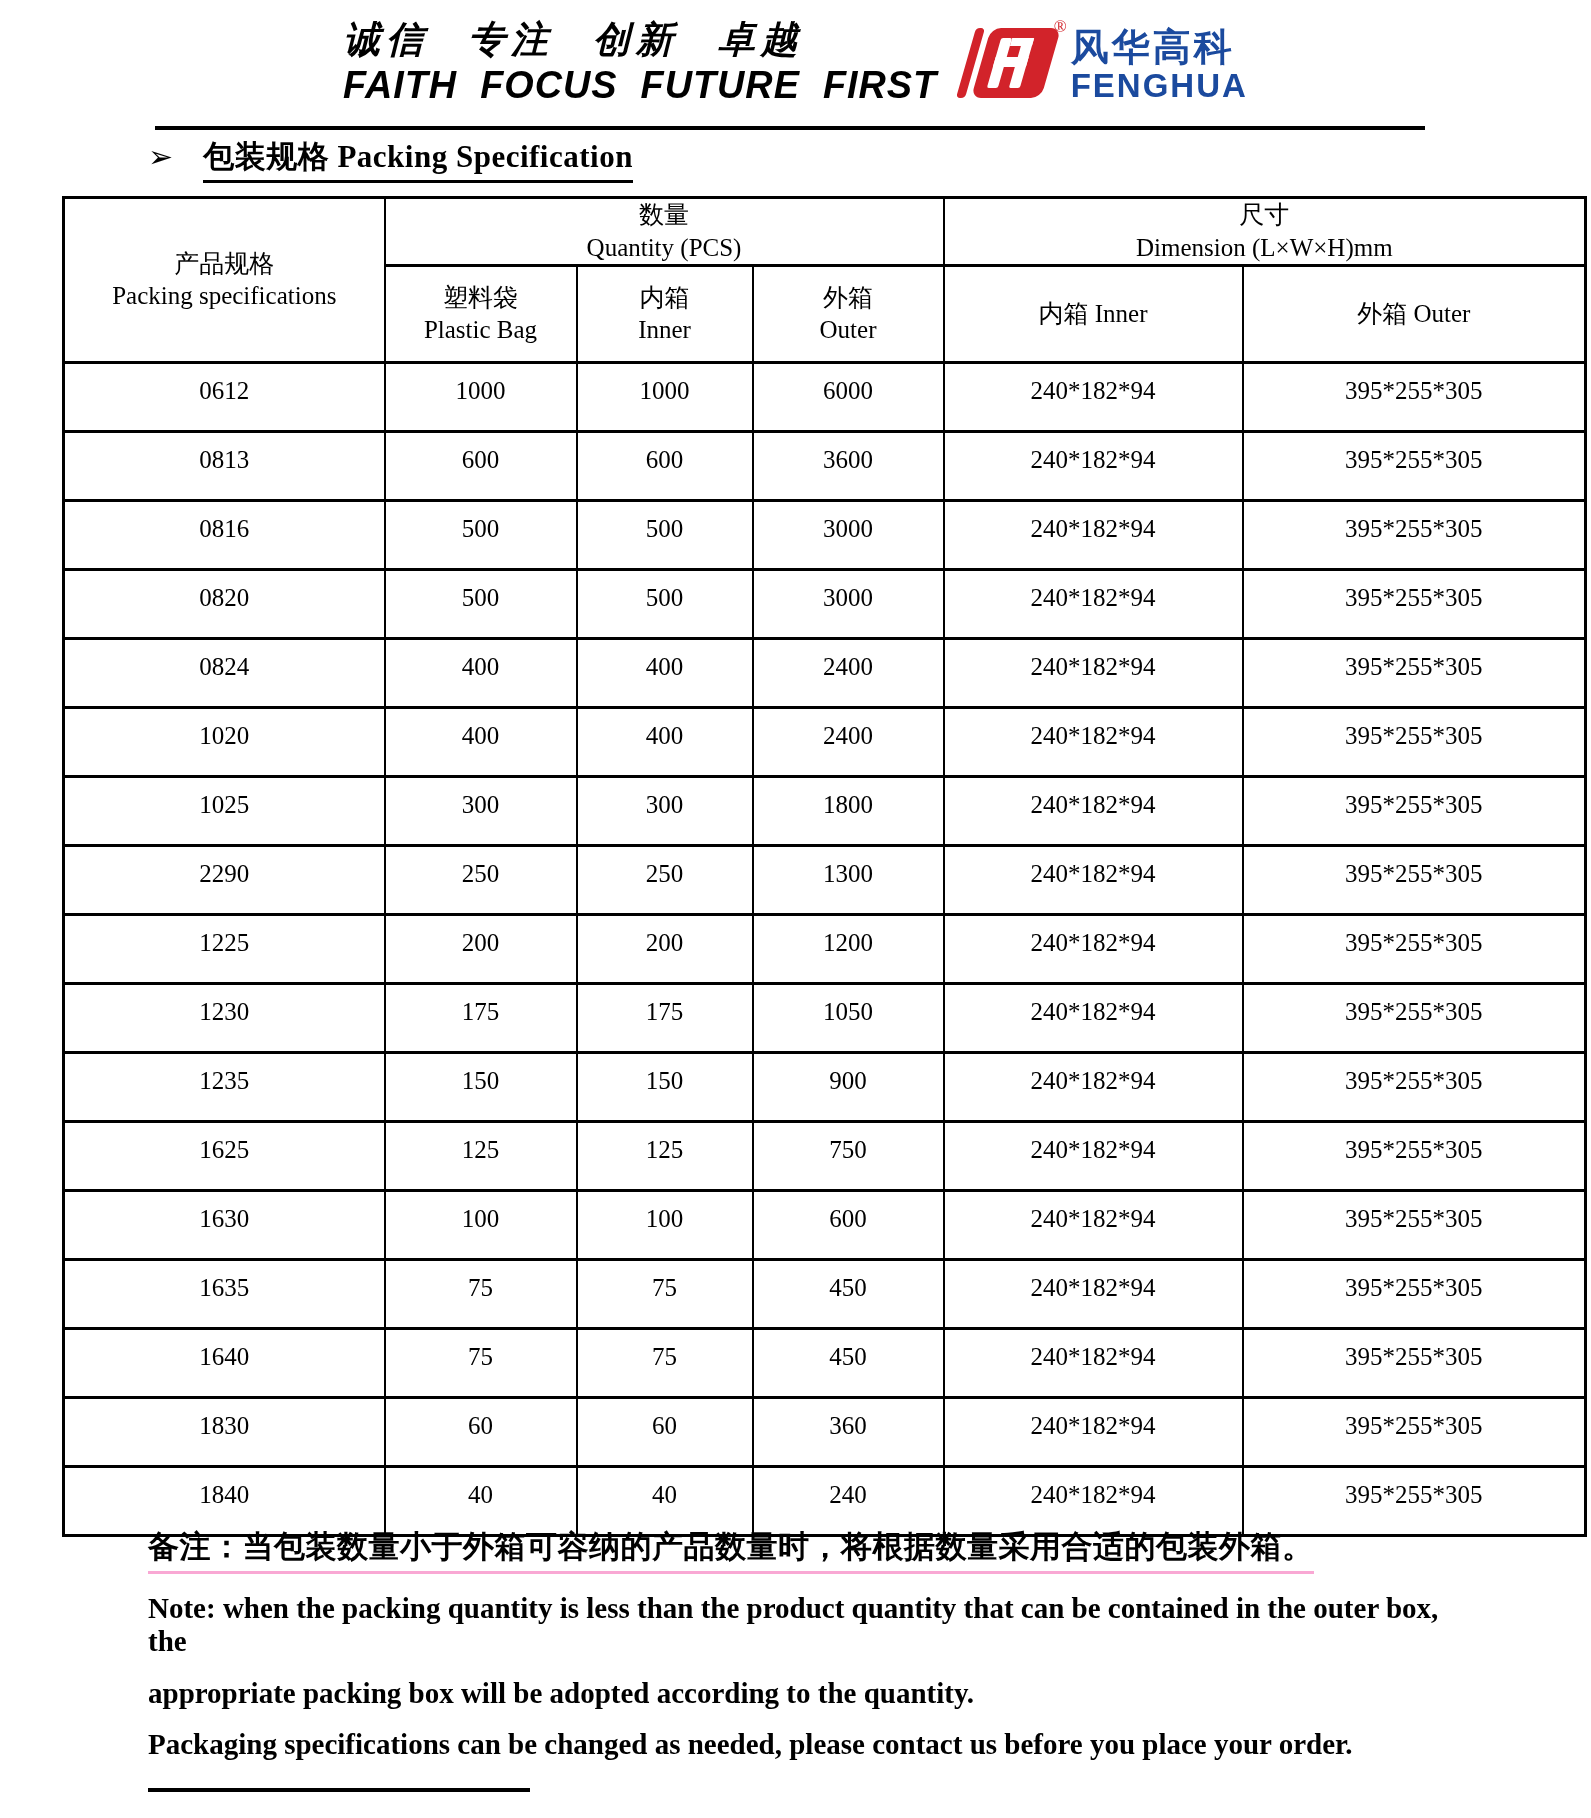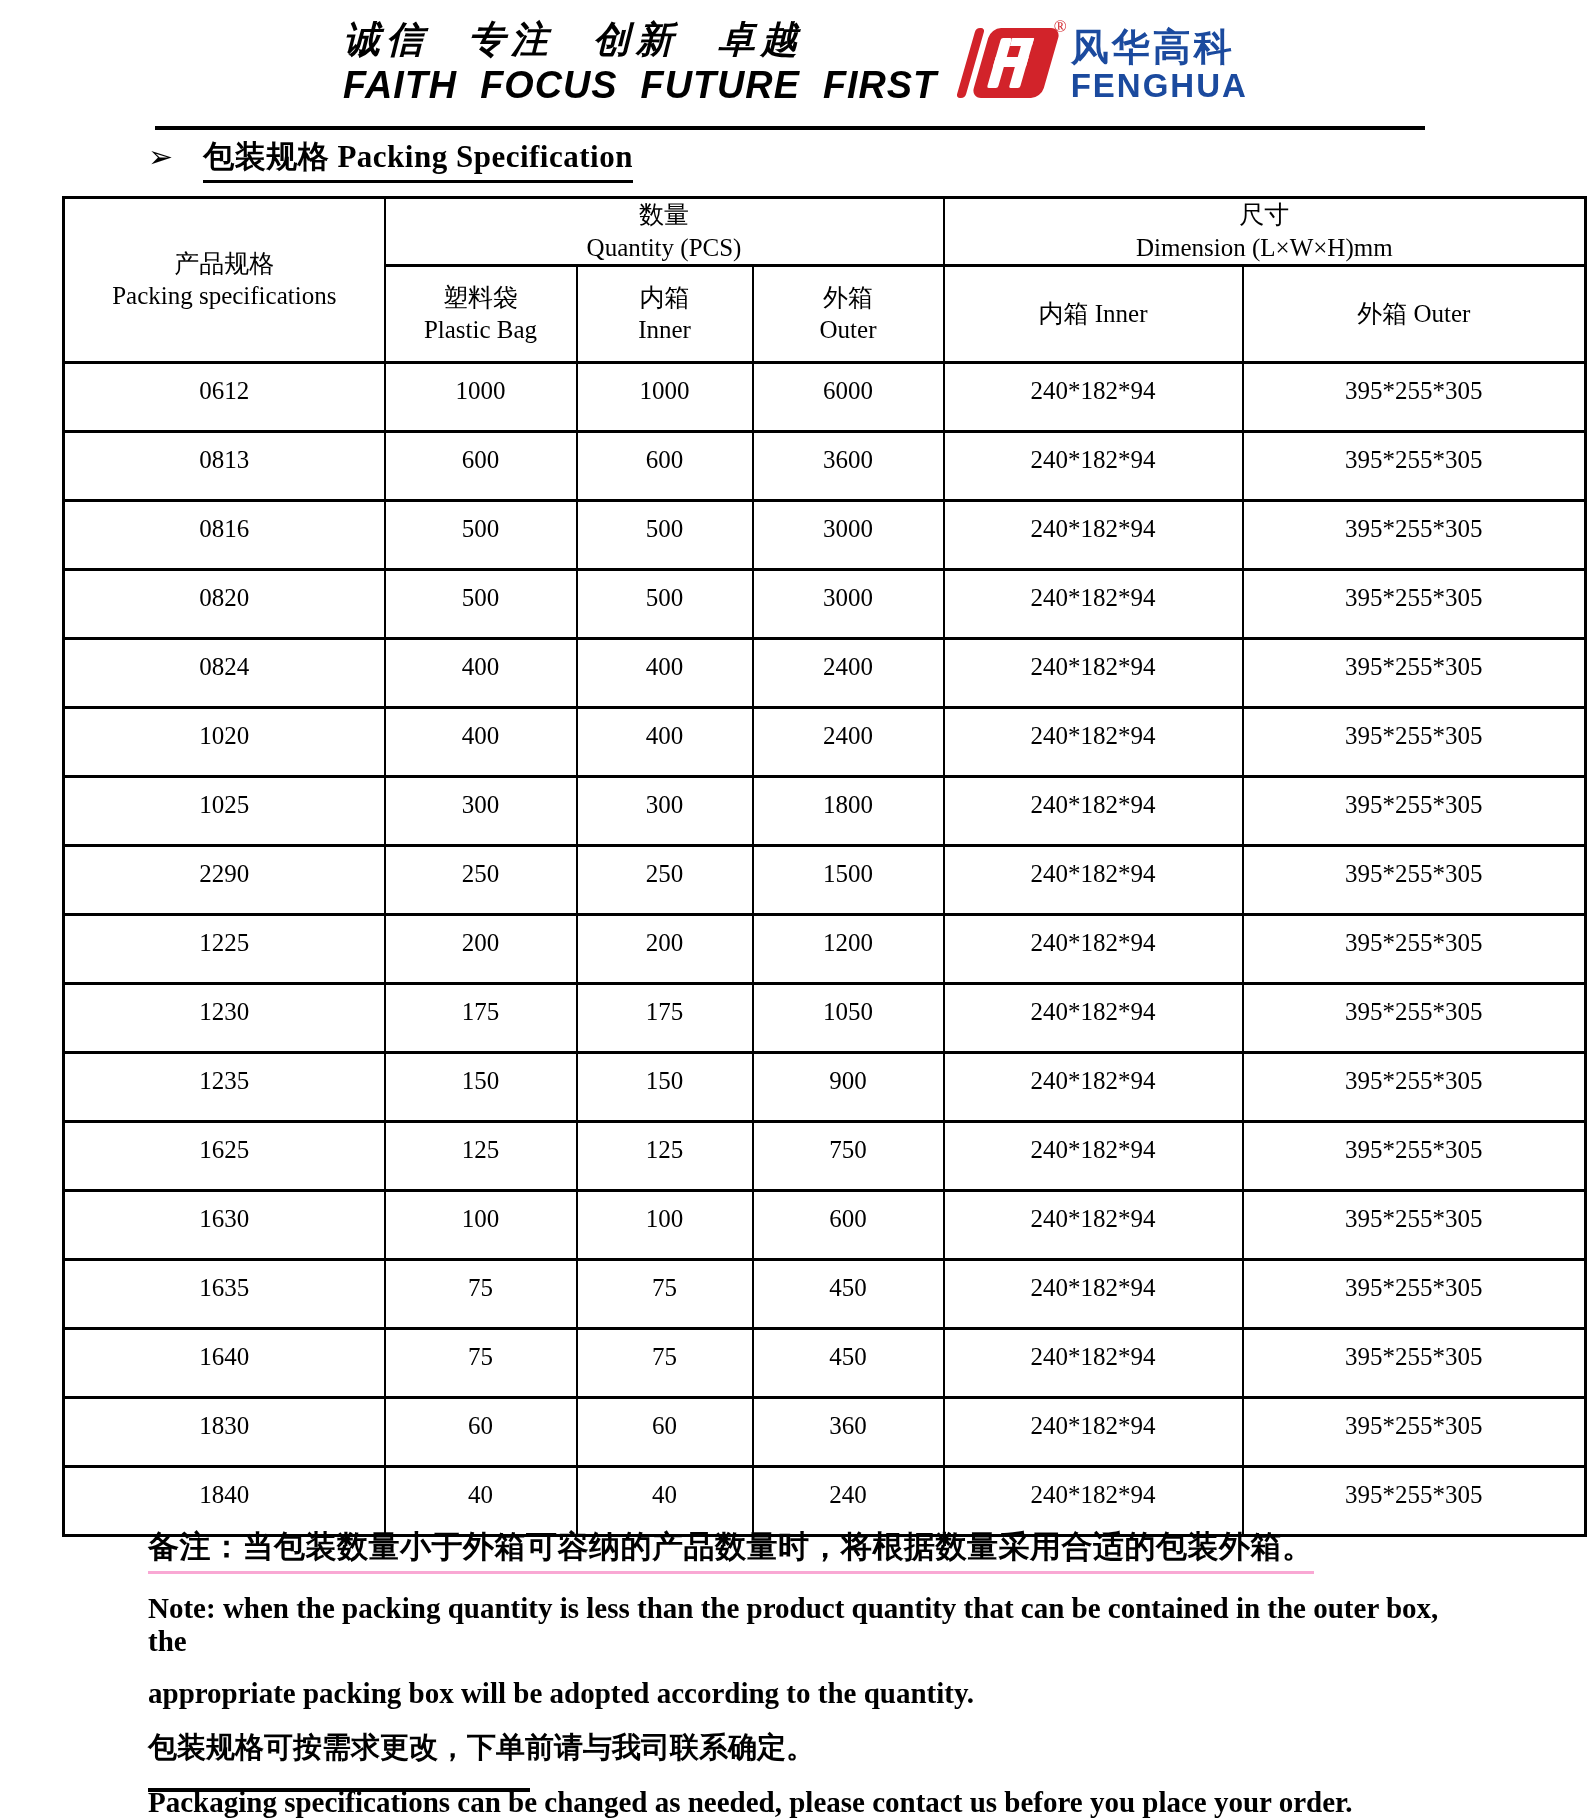--- a/index.html
+++ b/index.html
@@ -288,21 +288,21 @@
     <td>300</td>
     <td>1800</td>
     <td>240*182*94</td>
     <td>395*255*305</td>
   </tr>
 
   <tr class="data-row">
     <td>2290</td>
     <td>250</td>
     <td>250</td>
-    <td>1500</td>
+    <td>1300</td>
     <td>240*182*94</td>
     <td>395*255*305</td>
   </tr>
 
   <tr class="data-row">
     <td>1225</td>
     <td>200</td>
     <td>200</td>
     <td>1200</td>
     <td>240*182*94</td>
@@ -380,17 +380,16 @@
     <td>240*182*94</td>
     <td>395*255*305</td>
   </tr>
 </tbody>
 </table>
 
 <div class="notes">
   <span class="note-cn-bold">备注：当包装数量小于外箱可容纳的产品数量时，将根据数量采用合适的包装外箱。</span>
   <div class="note-en">Note: when the packing quantity is less than the product quantity that can be contained in the outer box, the</div>
   <div class="note-en">appropriate packing box will be adopted according to the quantity.</div>
-  <div class="note-cn-2">包装规格可按需求更改，下单前请与我司联系确定。</div>
   <div class="note-en">Packaging specifications can be changed as needed, please contact us before you place your order.</div>
 </div>
 
 <div class="footer-rule"></div>
 
 </body></html>

